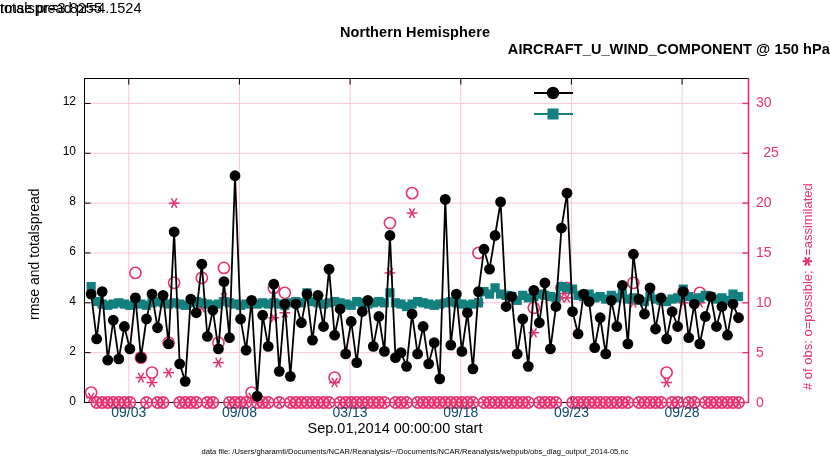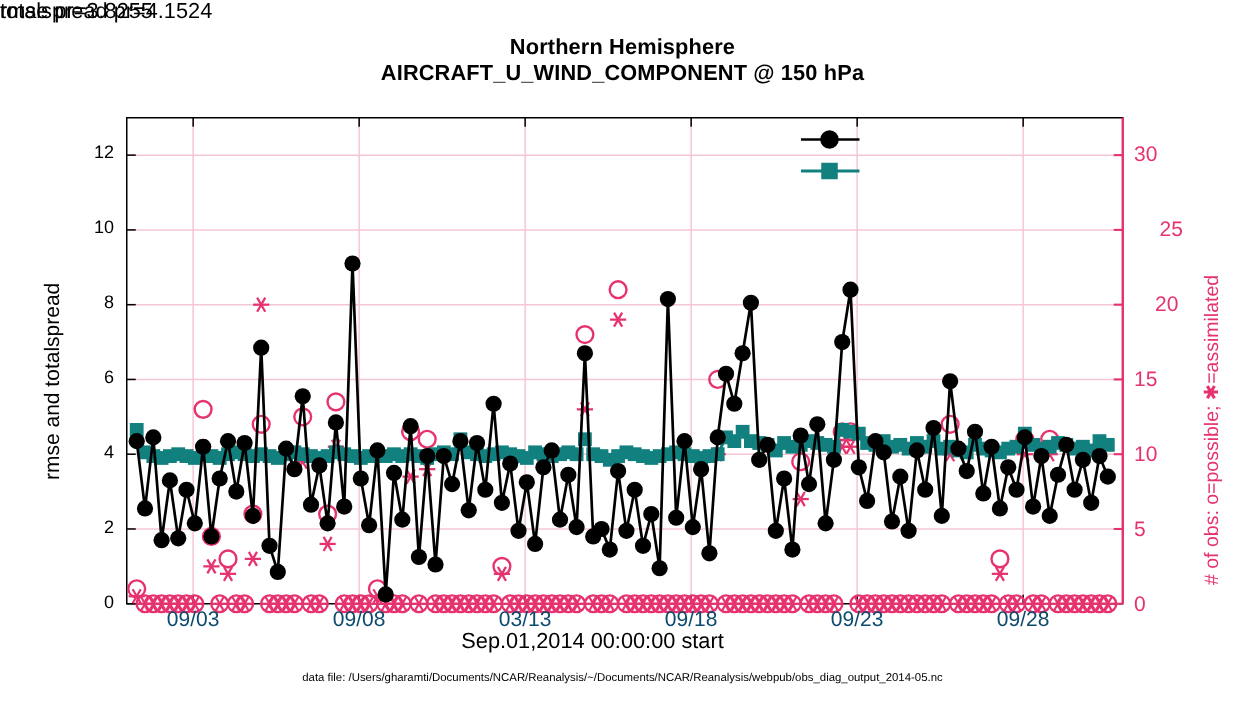--- a/index.html
+++ b/index.html
@@ -8,21 +8,21 @@
     font-family:"Liberation Sans", sans-serif;
     -webkit-font-smoothing:antialiased;
   }
   #root{position:relative;width:830px;height:470px;}
 
   .ttl{
     position:absolute;left:0;width:830px;text-align:center;
     font-weight:bold;color:#000;letter-spacing:.1px;
   }
   #title-line1{top:24px;font-size:14.5px;}
-  #title-line2{top:41px;font-size:14.5px;}
+  #title-line2{top:41px;font-size:14.5px;text-align:right;}
 
   #plot-svg{position:absolute;left:0;top:0;}
 
   .ylabel-left{
     position:absolute;color:#000;font-size:14px;white-space:nowrap;
     transform-origin:0 0;transform:rotate(-90deg);
   }
   .ylabel-right{
     position:absolute;color:#e6336e;font-size:13px;white-space:nowrap;
     transform-origin:0 0;transform:rotate(-90deg);
@@ -830,22 +830,22 @@
       <div class="tick-l" style="left: 40px; width: 36px; top: 343.654px;">2</div>
       <div class="tick-l" style="left: 40px; width: 36px; top: 293.808px;">4</div>
       <div class="tick-l" style="left: 40px; width: 36px; top: 243.962px;">6</div>
       <div class="tick-l" style="left: 40px; width: 36px; top: 194.115px;">8</div>
       <div class="tick-l" style="left: 40px; width: 36px; top: 144.269px;">10</div>
       <div class="tick-l" style="left: 40px; width: 36px; top: 94.4231px;">12</div>
       <div class="tick-r" style="left: 756px; width: 30px; top: 393.5px;">0</div>
       <div class="tick-r" style="left: 756px; width: 30px; top: 343.654px;">5</div>
       <div class="tick-r" style="left: 756px; width: 30px; top: 293.808px;">10</div>
       <div class="tick-r" style="left: 756px; width: 30px; top: 243.962px;">15</div>
-      <div class="tick-r" style="left: 756px; width: 30px; top: 194.115px; margin-left: 14px;">20</div>
-      <div class="tick-r" style="left: 773px; width: 30px; top: 144.269px;">25</div>
+      <div class="tick-r" style="left: 756px; width: 30px; top: 194.115px;">20</div>
+      <div class="tick-r" style="left: 756px; width: 30px; top: 144.269px; text-align: center;">25</div>
       <div class="tick-r" style="left: 756px; width: 30px; top: 94.4231px;">30</div>
       <div class="tick-x" style="width: 80px; left: 88.7667px; top: 404px;">09/03</div>
       <div class="tick-x" style="width: 80px; left: 199.433px; top: 404px;">09/08</div>
       <div class="tick-x" style="width: 80px; left: 310.1px; top: 404px;">03/13</div>
       <div class="tick-x" style="width: 80px; left: 420.767px; top: 404px;">09/18</div>
       <div class="tick-x" style="width: 80px; left: 531.433px; top: 404px;">09/23</div>
       <div class="tick-x" style="width: 80px; left: 642.1px; top: 404px;">09/28</div>
     </div>
 </div>
 

